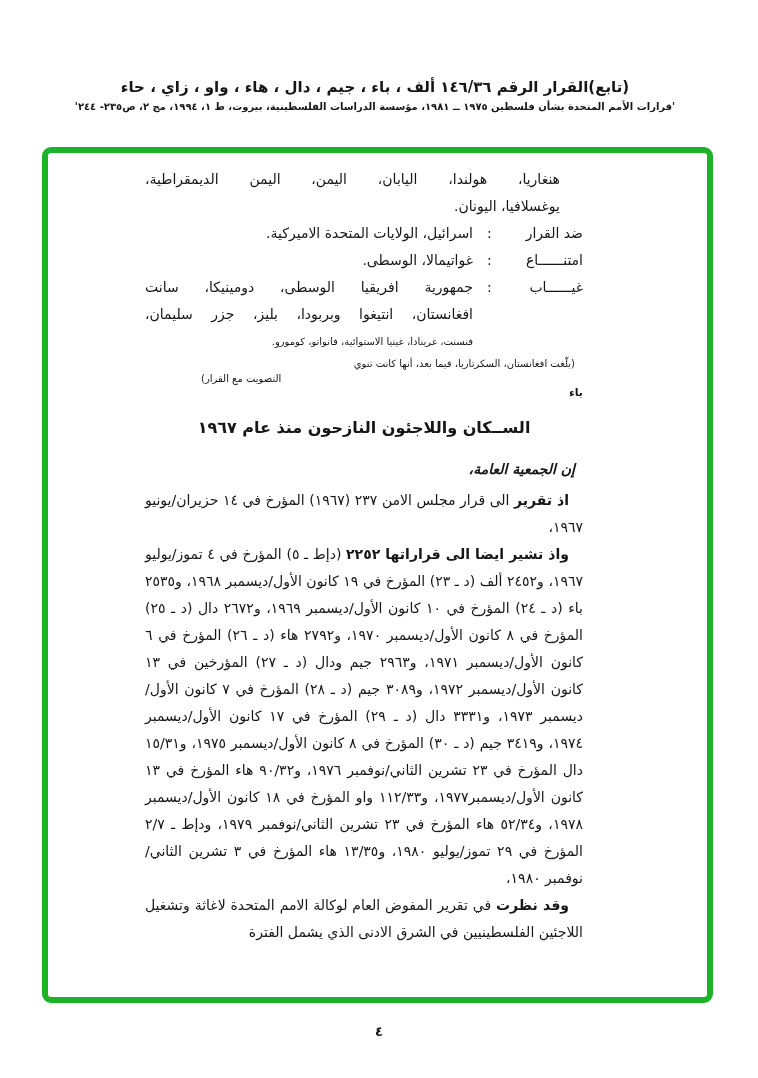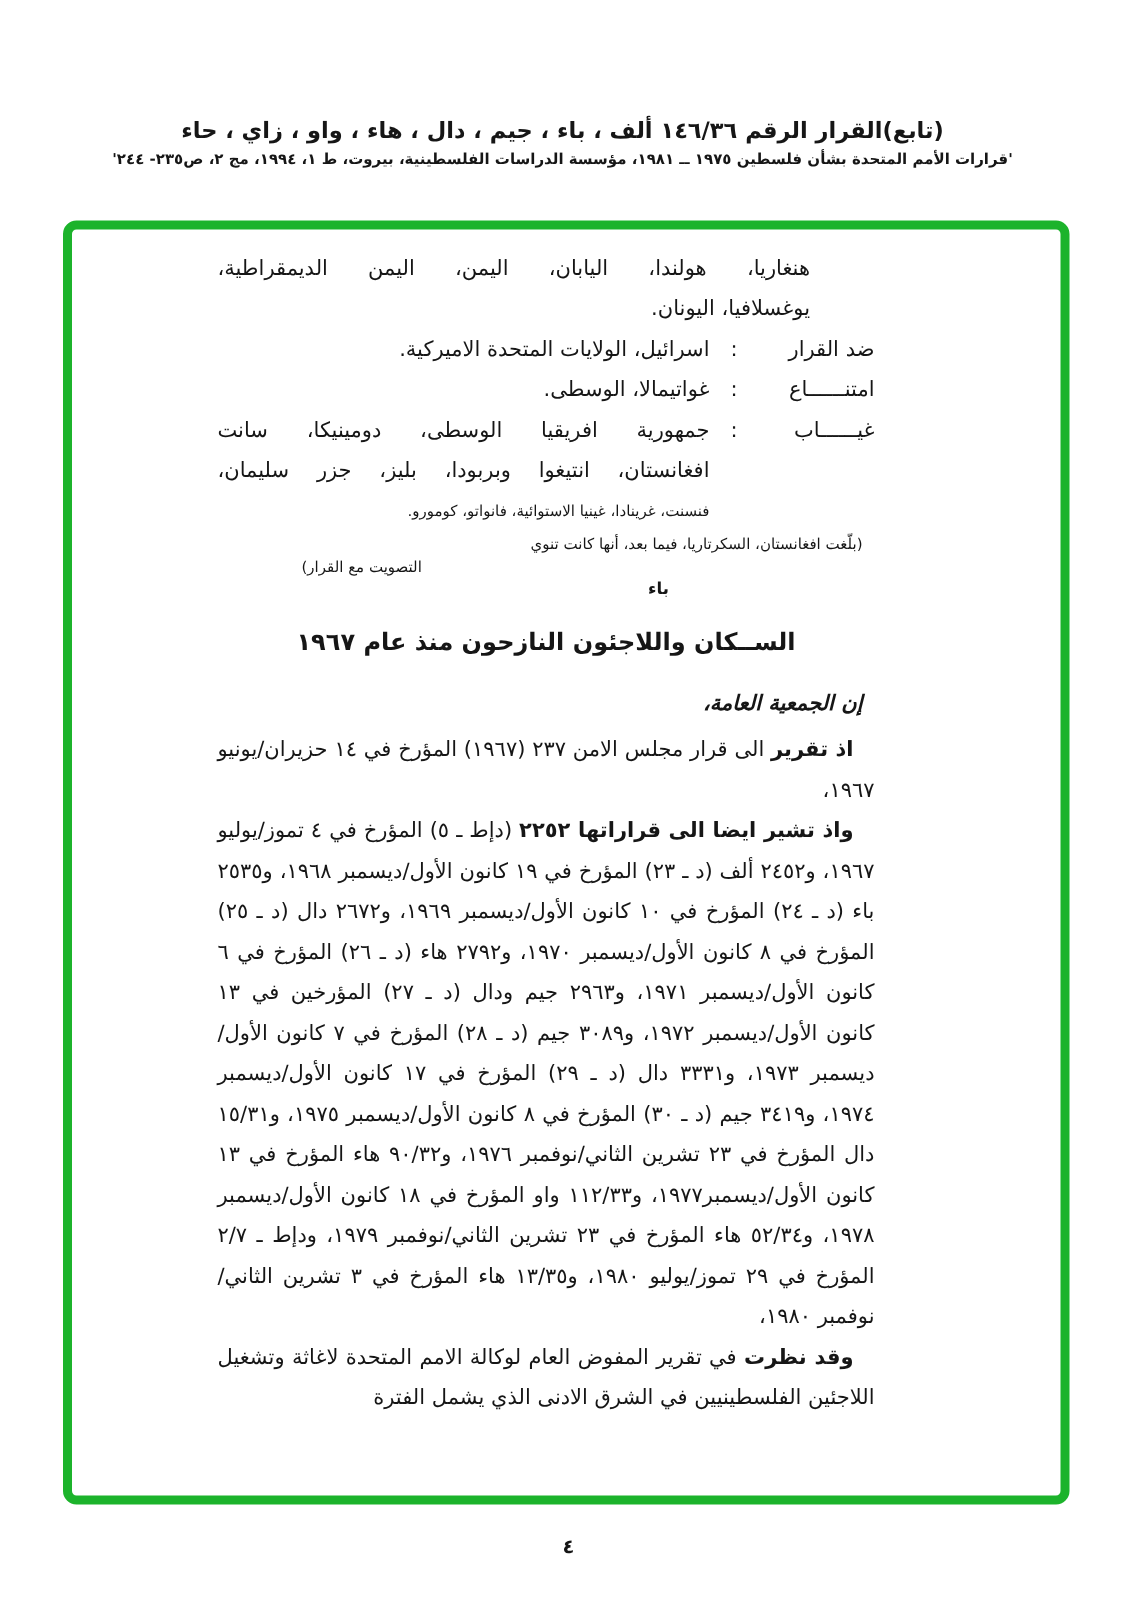--- a/index.html
+++ b/index.html
@@ -14,35 +14,35 @@
   
   .frame{
     position:absolute;left:42px;top:147px;width:671px;height:856px;
     border:6px solid #1cb32b;border-radius:9px;box-sizing:border-box;background:#fff;
   }
   
   .content{
     position:absolute;left:145px;top:166px;width:438px;direction:rtl;
     font-size:14px;line-height:27px;text-align:justify;
   }
-  .cont-block{margin-right:43px;}
+  .cont-block{margin-right:23px;}
   .cont-line-just{text-align:justify;text-align-last:justify;}
   .vote-row{display:flex;}
   .vote-label{
     width:98px;flex:0 0 98px;display:flex;justify-content:space-between;
     align-items:flex-start;white-space:nowrap;
   }
   .vote-sep{padding-left:2px;}
   .vote-content{flex:1 1 auto;margin-right:12px;}
   .vote-line-just{text-align:justify;text-align-last:justify;}
   .vote-line-sm{font-size:10px;}
   .note{margin:2px 8px 0 56px;font-size:10px;line-height:14.5px;}
   .note-l2{text-align:left;}
   .section-letter{
-    direction:ltr;text-align:center;padding-left:150px;
+    direction:ltr;text-align:right;padding-left:150px;
     font-size:11px;font-weight:bold;line-height:14px;
   }
   .res-title{
     text-align:center;text-align-last:center;font-weight:bold;font-size:16px;
     margin-top:16px;margin-bottom:16px;line-height:24px;
   }
   .opening{font-weight:bold;font-style:italic;font-size:14px;margin:6px 8px 4px 0;text-align:left;text-align-last:right;}
   .para{margin:0;text-indent:14px;}
   .para .lead{font-weight:bold;}
   

